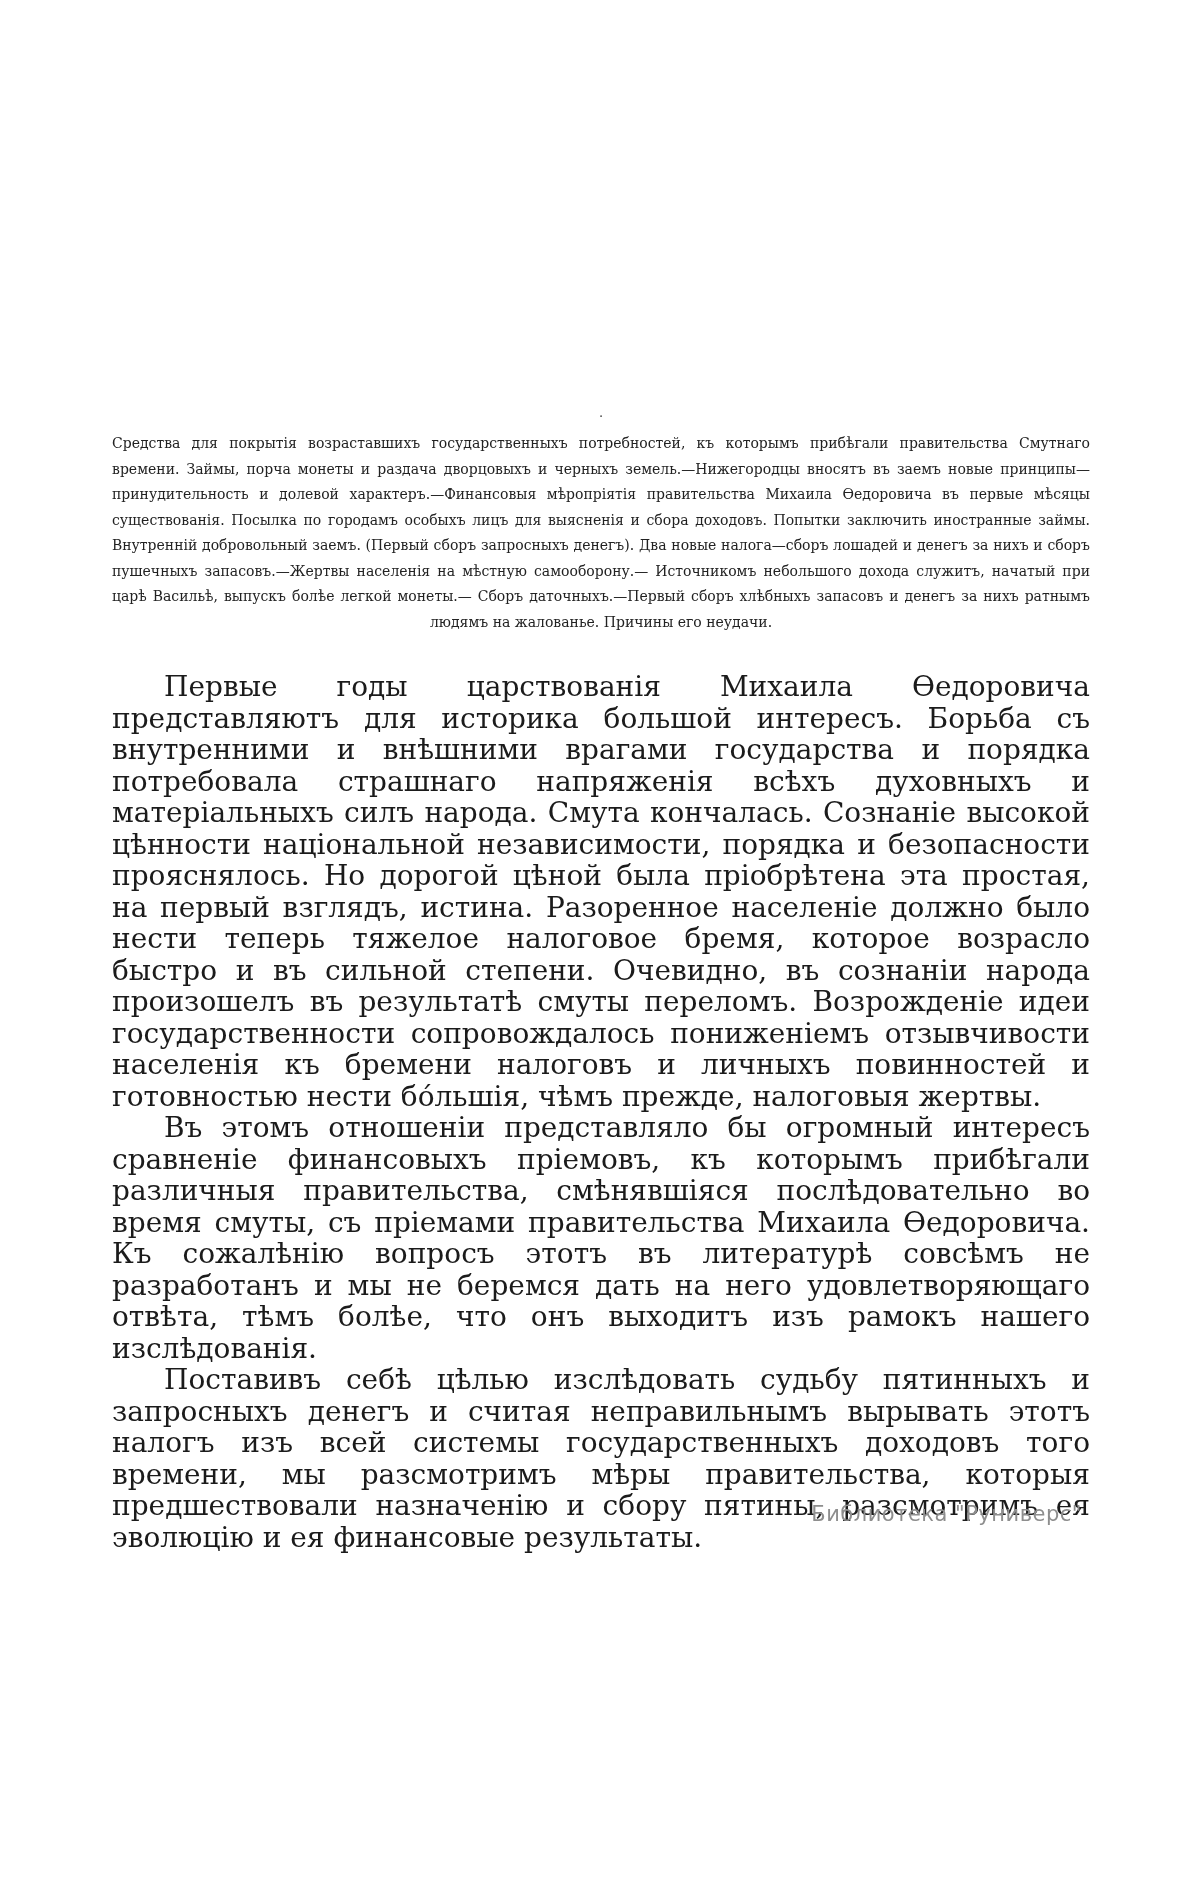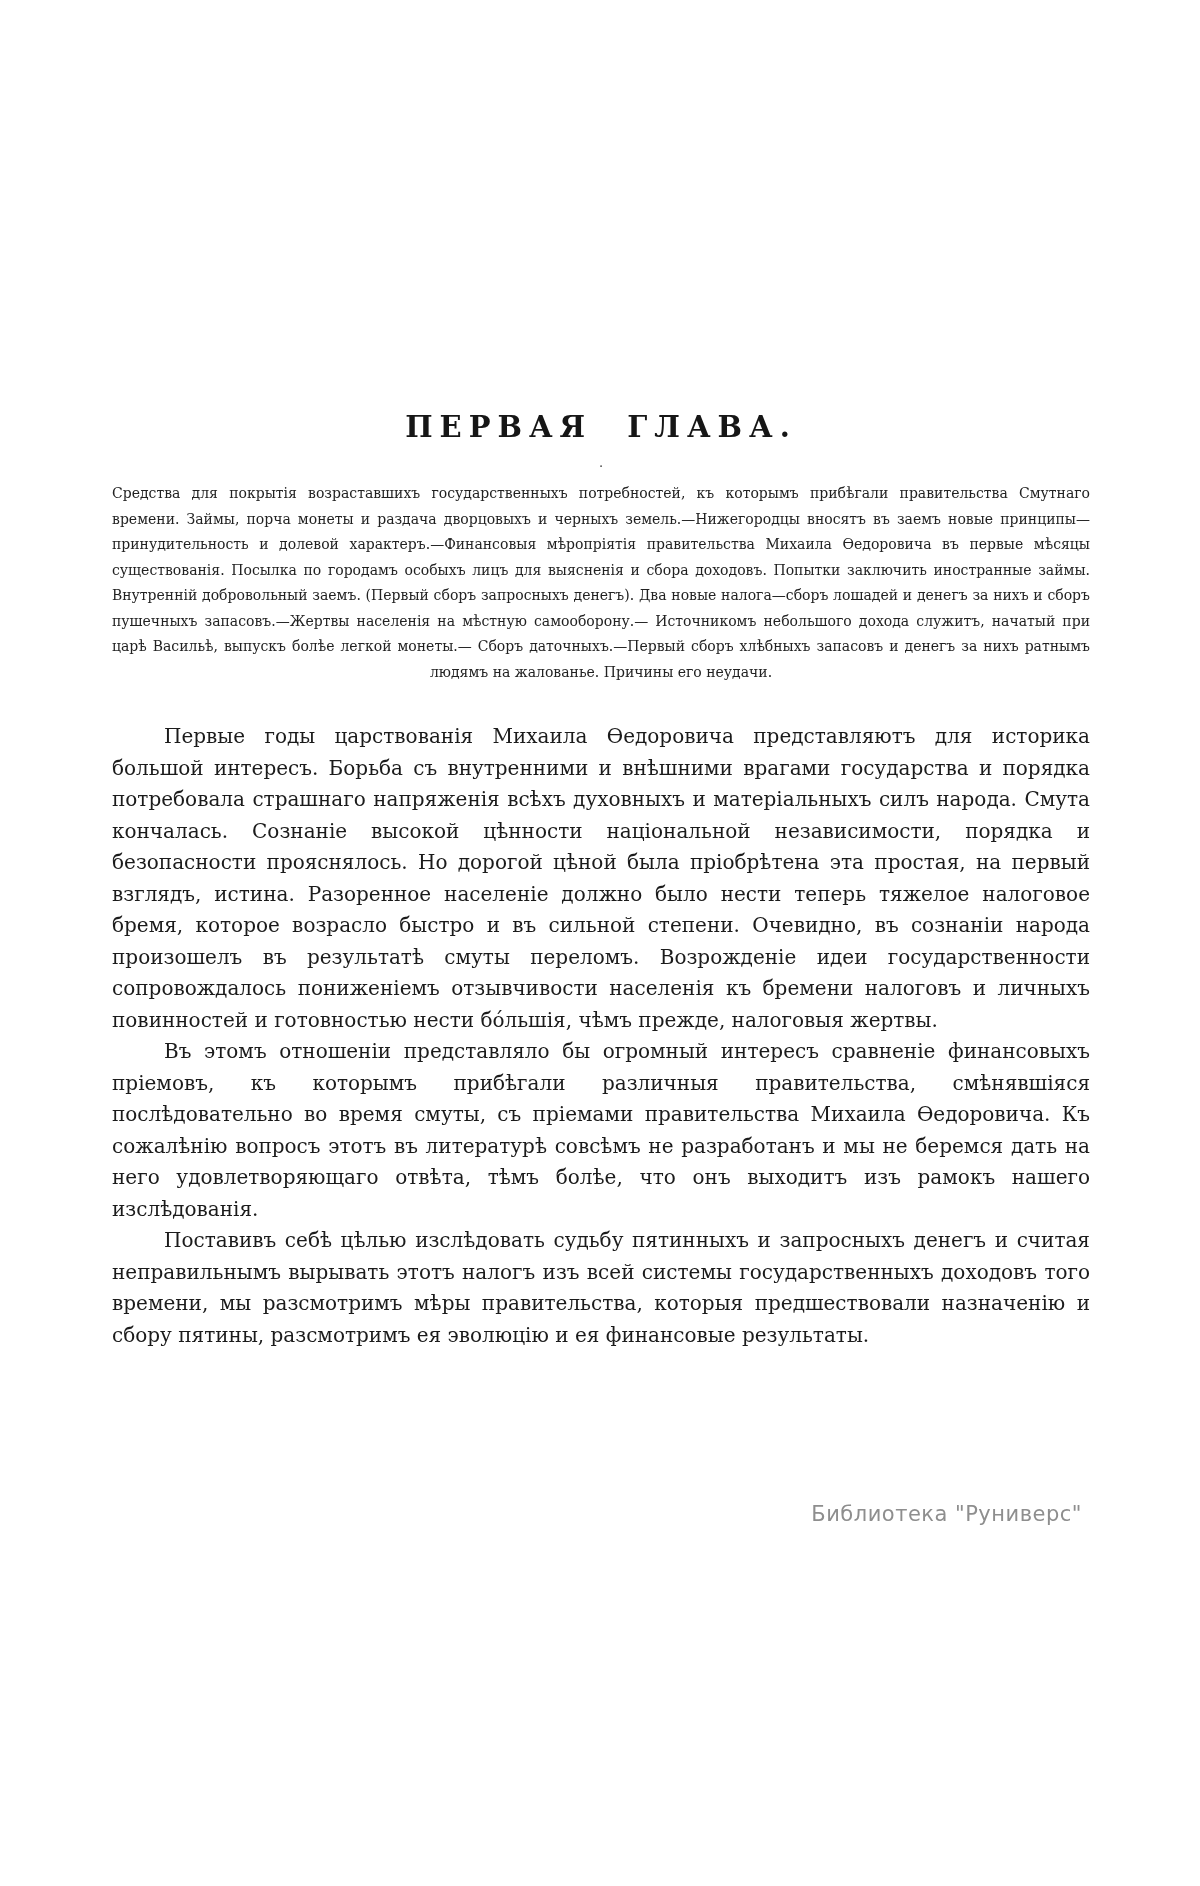--- a/index.html
+++ b/index.html
@@ -41,21 +41,21 @@
   }
   .abstract {
     font-size: 14px;
     line-height: 25.5px;
     text-align: justify;
     text-align-last: center;
     color: #222222;
   }
   .body-text {
     margin-top: 36px;
-    font-size: 20px;
+    font-size: 28px;
     line-height: 31.5px;
     color: #1b1b1b;
   }
   .body-text p {
     margin: 0;
     text-align: justify;
     text-indent: 52px;
   }
   .watermark {
     position: absolute;
@@ -65,21 +65,20 @@
     font-size: 21px;
     color: #8e8e8e;
     letter-spacing: 0.5px;
   }
 </style>
 </head>
 <body>
 
 <div class="page">
   <div class="content">
-    <h1 class="chapter-title">ПЕРВАЯ ГЛАВА.</h1>
     <div class="artifact-dot">·</div>
     <div class="abstract">Средства для покрытія возраставшихъ государственныхъ потребностей, къ которымъ прибѣгали правительства Смутнаго времени. Займы, порча монеты и раздача дворцовыхъ и черныхъ земель.—Нижегородцы вносятъ въ заемъ новые принципы—принудительность и долевой характеръ.—Финансовыя мѣропріятія правительства Михаила Ѳедоровича въ первые мѣсяцы существованія. Посылка по городамъ особыхъ лицъ для выясненія и сбора доходовъ. Попытки заключить иностранные займы. Внутренній добровольный заемъ. (Первый сборъ запросныхъ денегъ). Два новые налога—сборъ лошадей и денегъ за нихъ и сборъ пушечныхъ запасовъ.—Жертвы населенія на мѣстную самооборону.— Источникомъ небольшого дохода служитъ, начатый при царѣ Васильѣ, выпускъ болѣе легкой монеты.— Сборъ даточныхъ.—Первый сборъ хлѣбныхъ запасовъ и денегъ за нихъ ратнымъ людямъ на жалованье. Причины его неудачи.</div>
     <div class="body-text">
       <p>Первые годы царствованія Михаила Ѳедоровича представляютъ для историка большой интересъ. Борьба съ внутренними и внѣшними врагами государства и порядка потребовала страшнаго напряженія всѣхъ духовныхъ и матеріальныхъ силъ народа. Смута кончалась. Сознаніе высокой цѣнности національной независимости, порядка и безопасности прояснялось. Но дорогой цѣной была пріобрѣтена эта простая, на первый взглядъ, истина. Разоренное населеніе должно было нести теперь тяжелое налоговое бремя, которое возрасло быстро и въ сильной степени. Очевидно, въ сознаніи народа произошелъ въ результатѣ смуты переломъ. Возрожденіе идеи государственности сопровождалось пониженіемъ отзывчивости населенія къ бремени налоговъ и личныхъ повинностей и готовностью нести бо́льшія, чѣмъ прежде, налоговыя жертвы.</p>
       <p>Въ этомъ отношеніи представляло бы огромный интересъ сравненіе финансовыхъ пріемовъ, къ которымъ прибѣгали различныя правительства, смѣнявшіяся послѣдовательно во время смуты, съ пріемами правительства Михаила Ѳедоровича. Къ сожалѣнію вопросъ этотъ въ литературѣ совсѣмъ не разработанъ и мы не беремся дать на него удовлетворяющаго отвѣта, тѣмъ болѣе, что онъ выходитъ изъ рамокъ нашего изслѣдованія.</p>
       <p>Поставивъ себѣ цѣлью изслѣдовать судьбу пятинныхъ и запросныхъ денегъ и считая неправильнымъ вырывать этотъ налогъ изъ всей системы государственныхъ доходовъ того времени, мы разсмотримъ мѣры правительства, которыя предшествовали назначенію и сбору пятины, разсмотримъ ея эволюцію и ея финансовые результаты.</p>
     </div>
   </div>
   <div class="watermark">Библиотека "Руниверс"</div>
 </div>

